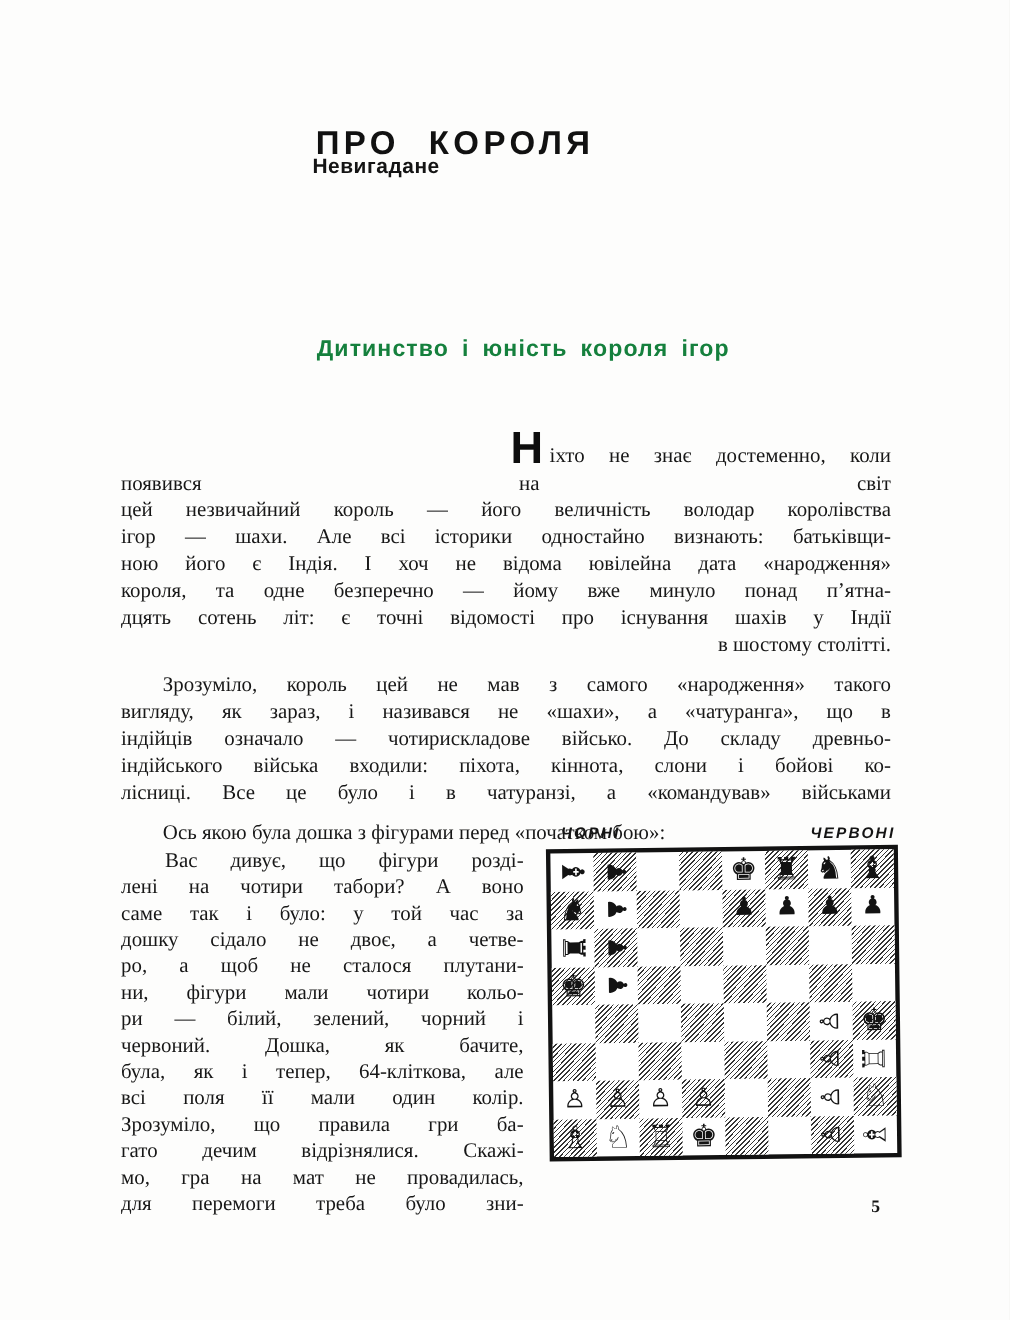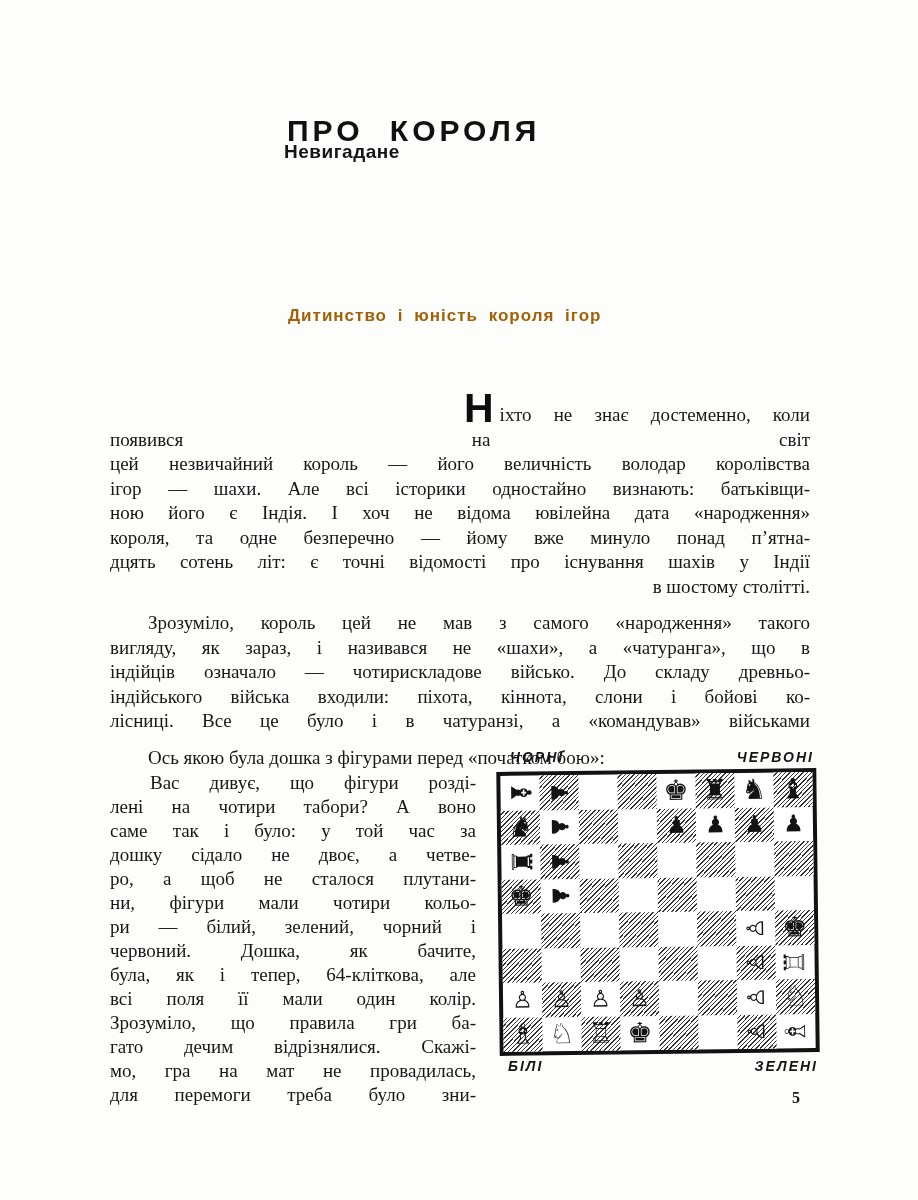--- a/index.html
+++ b/index.html
@@ -24,22 +24,22 @@
   }
   .book-subtitle {
     position: absolute; left: 284px; top: 141px;
     font-family: "Liberation Sans", sans-serif;
     font-weight: bold; font-size: 19px; letter-spacing: 0.5px;
     color: #141414;
   }
   .section-heading {
     position: absolute; left: 288px; top: 306px;
     font-family: "Liberation Sans", sans-serif;
-    font-weight: bold; font-size: 17px; letter-spacing: 1px; word-spacing: 5px;
-    color: #a16207;
+    font-weight: bold; font-size: 21px; letter-spacing: 1px; word-spacing: 5px;
+    color: #15803d;
   }
 
   
   .text-block {
     position: absolute; left: 110px; top: 403px; width: 700px;
     font-size: 19px; line-height: 24.5px;
     color: #171717;
   }
   .just {
     white-space: pre-line;
@@ -283,19 +283,15 @@
       </div>
       <div class="square dark"></div>
       <div class="square"></div>
       <div class="square dark">
         <span class="piece pawn rotm90" style="color: rgb(19, 19, 19);">♙</span>
       </div>
       <div class="square">
         <span class="piece rotm90" style="color: rgb(19, 19, 19);">♗</span>
       </div>
     </div>
-  <div class="diagram-labels bottom">
-    <span>БІЛІ</span>
-    <span>ЗЕЛЕНІ</span>
-  </div>
 </figure>
 
 <div class="page-number">5</div>
 
 </body></html>

